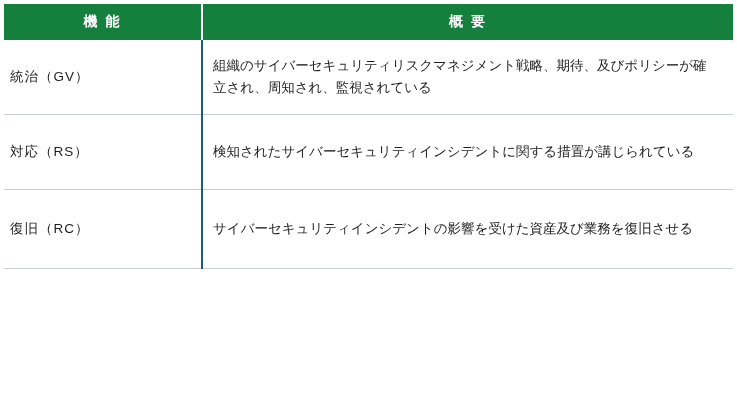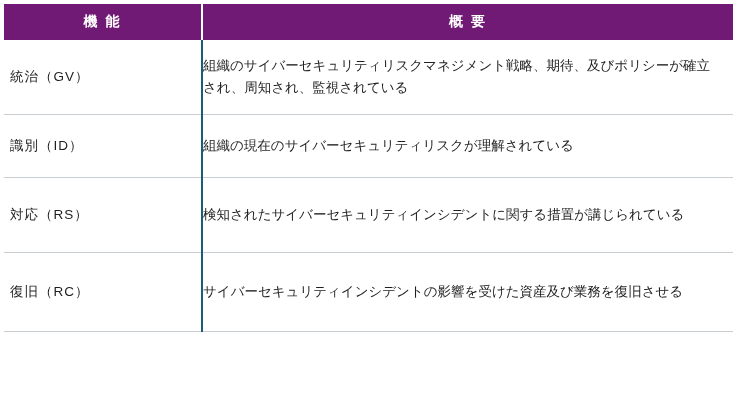--- a/index.html
+++ b/index.html
@@ -22,21 +22,21 @@
   }
   table.nist-table {
     border-collapse: collapse;
     width: 729px;
     table-layout: fixed;
   }
   table.nist-table col.c-func { width: 198px; }
   table.nist-table col.c-desc { width: 531px; }
 
   thead th {
-    background: #701a75;
+    background: #15803d;
     color: #ffffff;
     font-size: 14px;
     font-weight: bold;
     letter-spacing: 2px;
     height: 36px;
     padding: 0;
     text-align: center;
     vertical-align: middle;
     border: none;
   }
@@ -56,21 +56,21 @@
     border-top: none;
   }
   tbody td.func {
     text-align: left;
     letter-spacing: 1px;
     padding: 8px 6px;
     border-right: 2px solid #1b5d78;
   }
   tbody td.desc {
     text-align: left;
-    padding: 8px 14px 8px 0;
+    padding: 8px 14px 8px 10px;
     line-height: 1.62;
   }
   .r1 td { height: 58px; }
   .r2 td { height: 46px; }
   .r3 td { height: 58px; }
   .r4 td { height: 46px; }
   .r5 td { height: 58px; }
   .r6 td { height: 62px; }
 </style>
 </head>
@@ -86,24 +86,20 @@
       <tr>
         <th class="th-func">機 能</th>
         <th class="th-desc">概 要</th>
       </tr>
     </thead>
     <tbody>
       <tr class="r1">
         <td class="func">統治（GV）</td>
         <td class="desc">組織のサイバーセキュリティリスクマネジメント戦略、期待、及びポリシーが確立され、周知され、監視されている</td>
       </tr>
-      <tr class="r2">
-        <td class="func">識別（ID）</td>
-        <td class="desc">組織の現在のサイバーセキュリティリスクが理解されている</td>
-      </tr>
       <tr class="r5">
         <td class="func">対応（RS）</td>
         <td class="desc">検知されたサイバーセキュリティインシデントに関する措置が講じられている</td>
       </tr>
       <tr class="r6">
         <td class="func">復旧（RC）</td>
         <td class="desc">サイバーセキュリティインシデントの影響を受けた資産及び業務を復旧させる</td>
       </tr>
     </tbody>
   </table>

